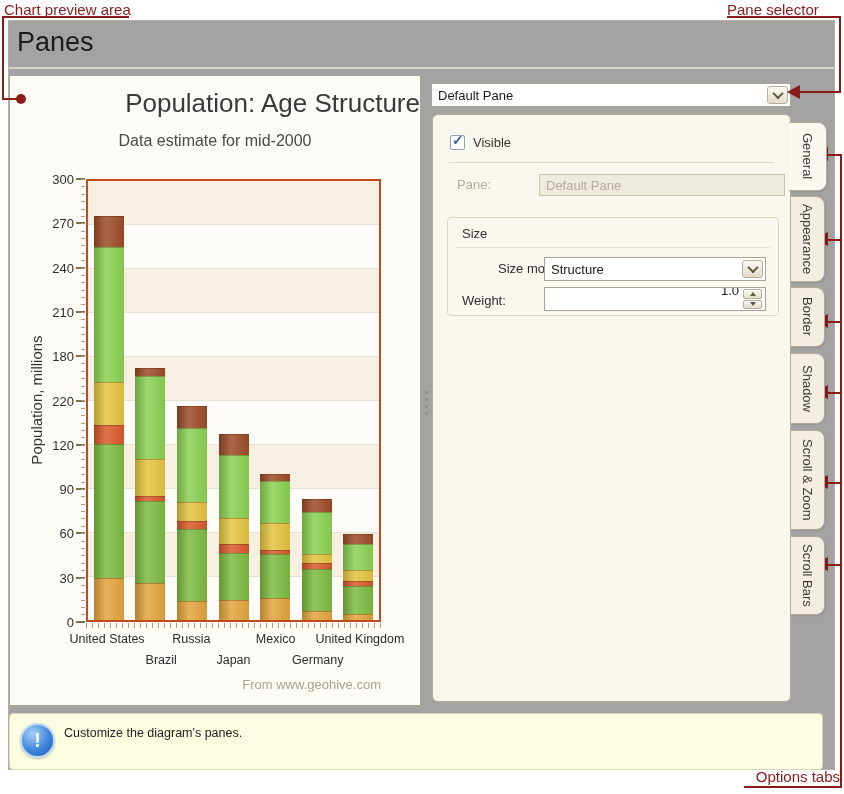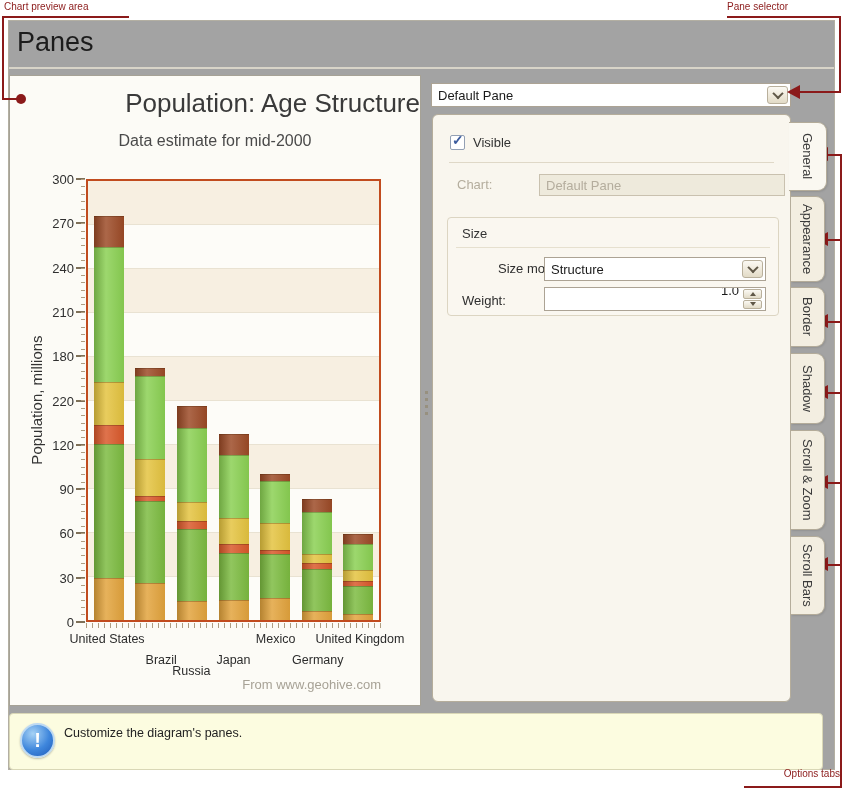--- a/index.html
+++ b/index.html
@@ -1,19 +1,19 @@
 <!DOCTYPE html>
 <html><head>
 <meta charset="utf-8">
 <style>
   html,body{margin:0;padding:0;}
   body{width:844px;height:794px;position:relative;background:#fff;
        font-family:"Liberation Sans",sans-serif;overflow:hidden;}
   
-  .ann{position:absolute;color:#8B1A1A;font-size:10px;white-space:nowrap;}
+  .ann{position:absolute;color:#8B1A1A;font-size:15px;white-space:nowrap;}
   .ann-line{position:absolute;background:#8B1A1A;}
   .ann-dot{position:absolute;width:10px;height:10px;border-radius:50%;background:#8B1A1A;}
   .arrow-left{position:absolute;width:0;height:0;border-top:7px solid transparent;
       border-bottom:7px solid transparent;border-right:13px solid #8B1A1A;}
   
   .window{position:absolute;left:8px;top:20px;width:827px;height:750px;
       background:#a3a3a3;border:1px solid #B3AFA2;box-sizing:border-box;}
   .win-title{position:absolute;left:8px;top:6px;font-size:27px;color:#1c1c1c;}
   .win-sep{position:absolute;left:0;top:46px;width:100%;height:2px;background:#D8D4C8;}
   
@@ -214,21 +214,21 @@
             <div class="seg" style="height: 2.33333%; background-color: rgb(228, 195, 63);"></div>
             <div class="seg" style="height: 6%; background-color: rgb(138, 208, 82);"></div>
             <div class="seg" style="height: 2.33333%; background-color: rgb(156, 74, 38);"></div>
           </div>
         </div>
     </div>
     <div class="xticks"></div>
     <div class="xlabels">
         <div class="xlab row0" style="left: 7.14286%;">United States</div>
         <div class="xlab row1" style="left: 21.4286%; padding-left: 24px;">Brazil</div>
-        <div class="xlab row0" style="left: 35.7143%; margin-top: 32px;">Russia</div>
+        <div class="xlab row0" style="left: 35.7143%;">Russia</div>
         <div class="xlab row1" style="left: 50%;">Japan</div>
         <div class="xlab row0" style="left: 64.2857%;">Mexico</div>
         <div class="xlab row1" style="left: 78.5714%;">Germany</div>
         <div class="xlab row0" style="left: 92.8571%;">United Kingdom</div>
       </div>
     <div class="source">From www.geohive.com</div>
   </div>
 
   <div class="splitter">
     <div class="grip">
@@ -246,21 +246,21 @@
     </span>
   </div>
 
   <div class="opt-box">
     <span class="cb">
       <span>✓</span>
     </span>
     <span class="cb-label">Visible</span>
     <div class="opt-sep"></div>
 
-    <span class="lbl-dis" style="left:24px;top:62px;">Chart:</span>
+    <span class="lbl-dis" style="left:24px;top:62px;">Pane:</span>
     <input class="name-input" readonly="" value="Default Pane" style="">
 
     <div class="size-group">
       <div class="sg-title">Size</div>
       <div class="sg-sep"></div>
 
       <span class="sg-label" style="left:14px;top:43px;margin-left:36px;">Size mode:</span>
       <div class="combo" style="left:96px;top:39px;width:222px;height:24px;">
         <span>Structure</span>
         <span class="dd-btn">

